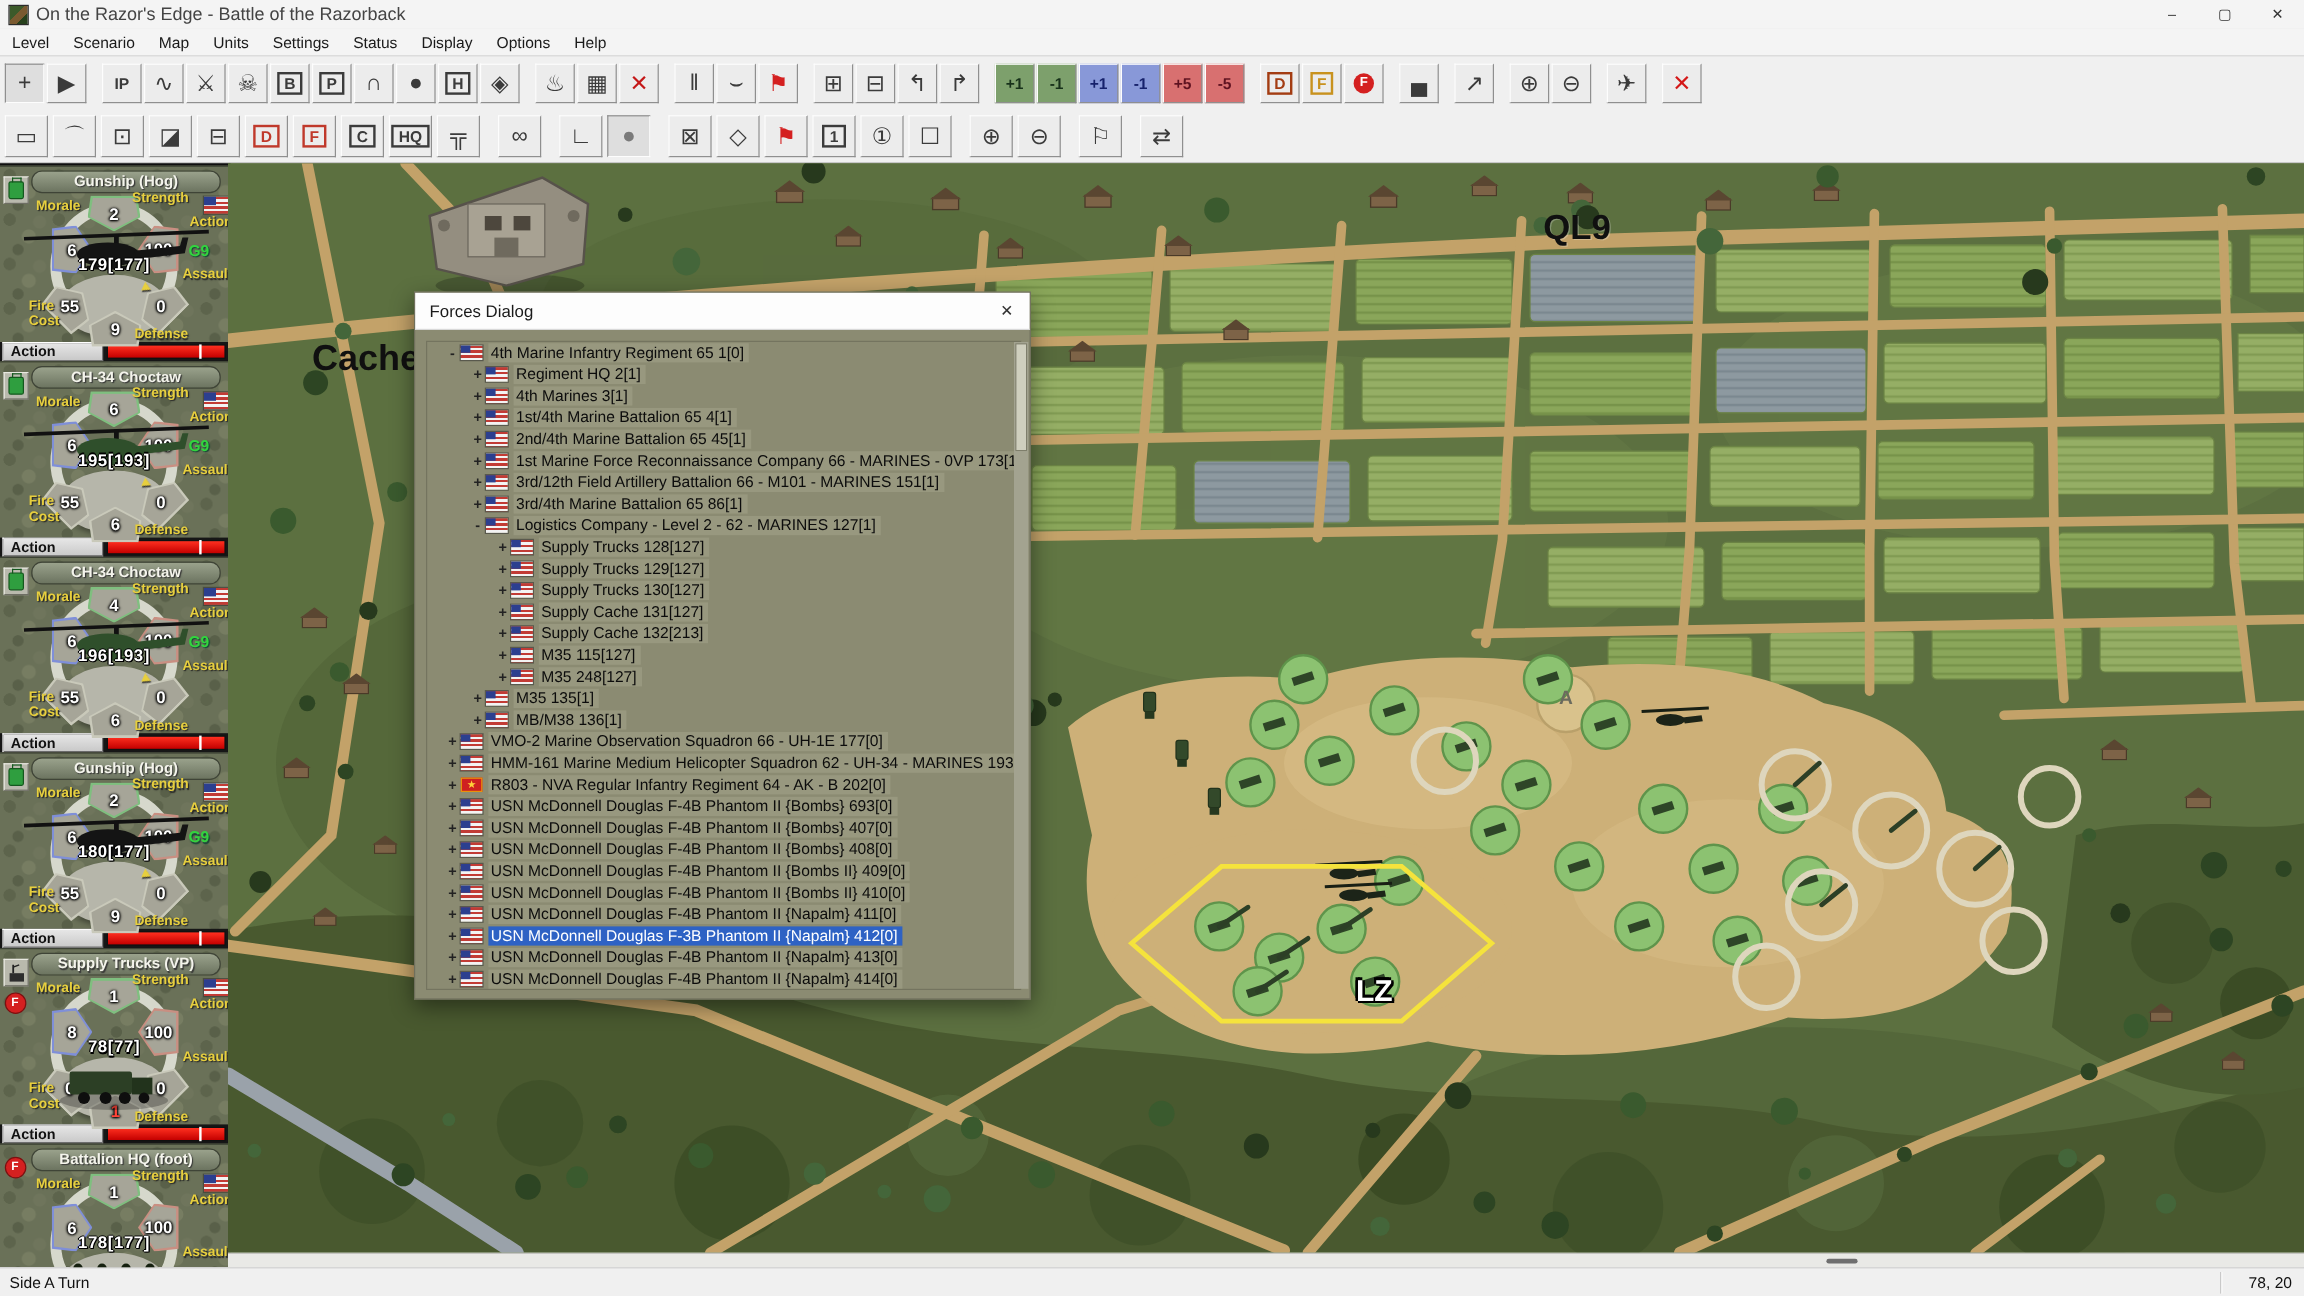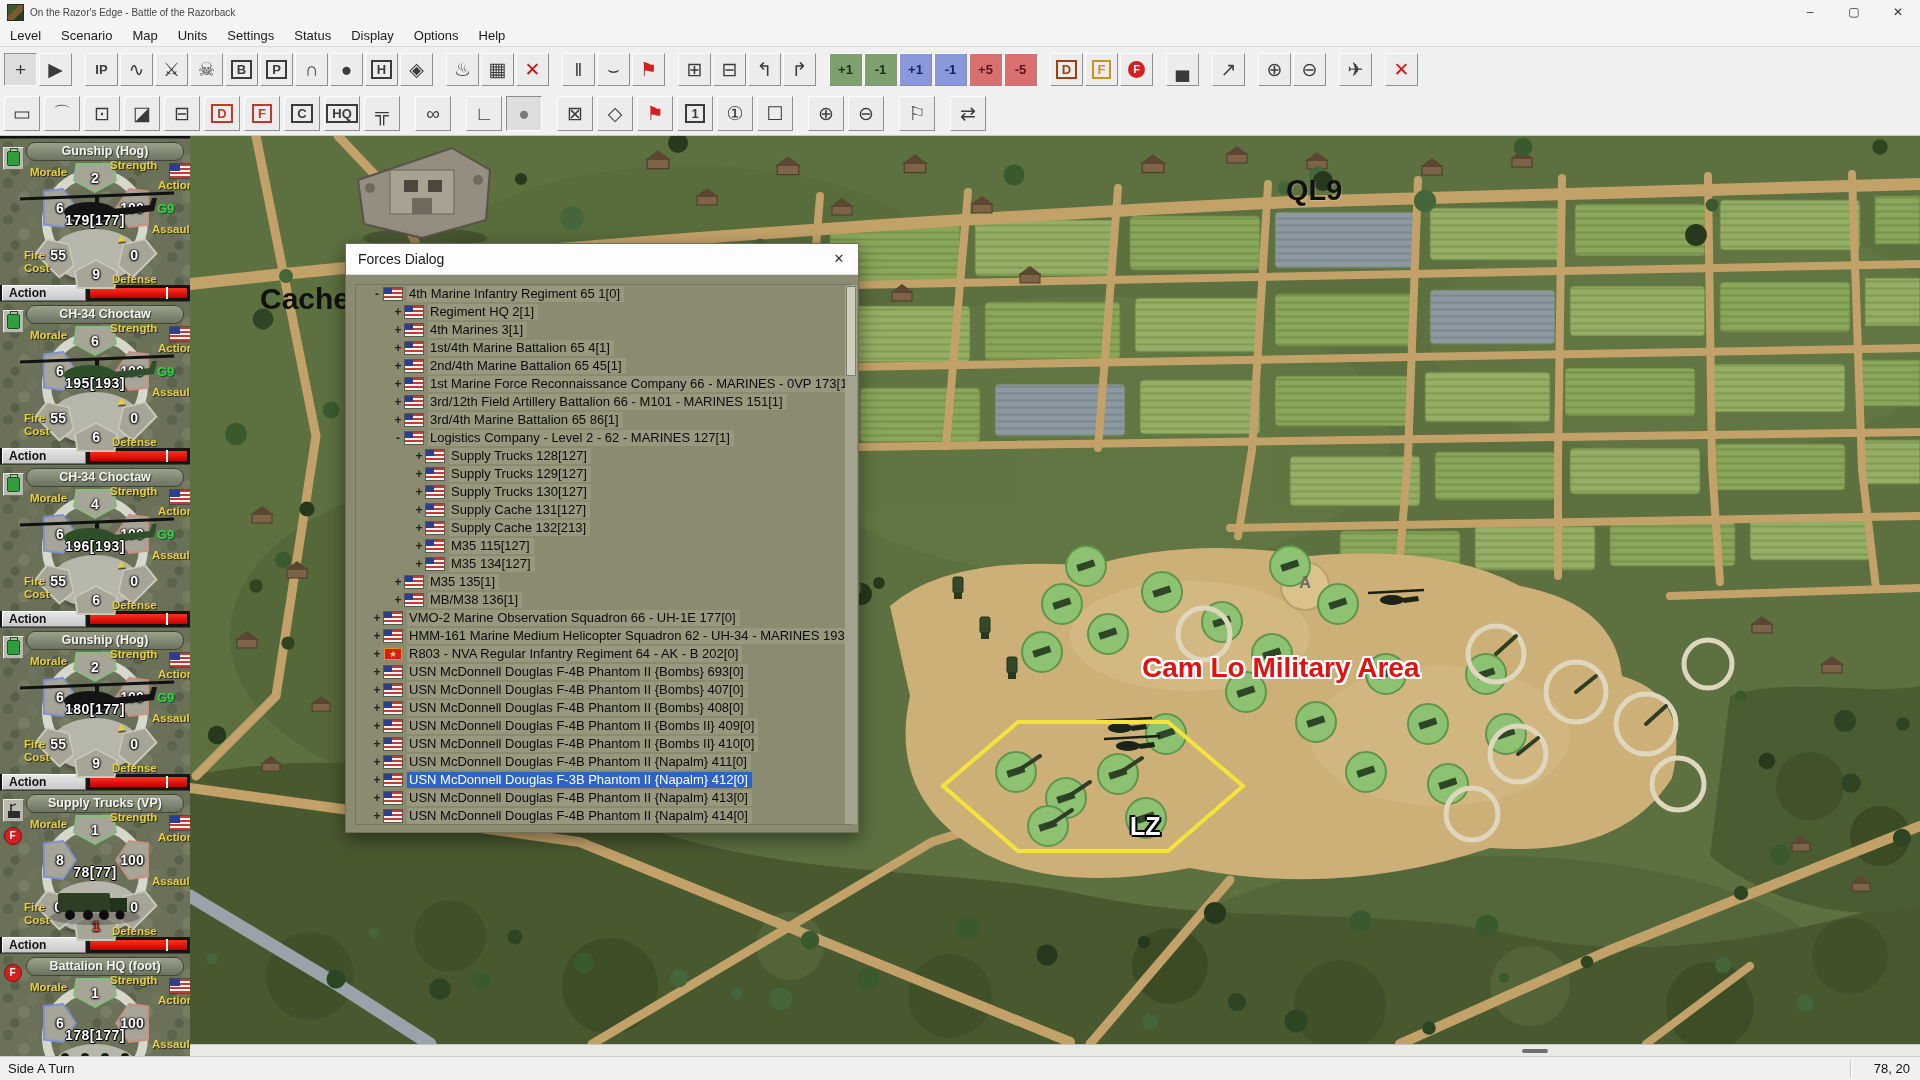--- a/index.html
+++ b/index.html
@@ -1,21 +1,21 @@
 <!DOCTYPE html>
 <html><head>
 <meta charset="utf-8">
 <style>
   html,body{margin:0;padding:0;}
   body{width:1920px;height:1080px;overflow:hidden;position:relative;background:#f0f0f0;
        font-family:"Liberation Sans",sans-serif;-webkit-font-smoothing:antialiased;}
   
   .titlebar{position:absolute;left:0;top:0;width:1920px;height:24px;background:#f4f4f4;border-bottom:1px solid #e2e2e2;display:flex;align-items:center;}
   .appicon{width:15px;height:15px;margin:0 6px 0 7px;background:linear-gradient(135deg,#3c5a2a 0 40%,#7a5a30 40% 70%,#27401c 70%);border:1px solid #2a2a2a;}
-  .apptitle{font-size:10px;color:#444;}
+  .apptitle{font-size:15px;color:#444;}
   .wctrls{margin-left:auto;display:flex;height:24px;}
   .wctrl{width:44px;height:24px;display:flex;align-items:center;justify-content:center;font-size:12px;color:#333;}
   .menubar{position:absolute;left:0;top:24px;width:1920px;height:22px;background:#f4f4f4;display:flex;align-items:center;border-bottom:1px solid #e6e6e6;}
   .mitem{font-size:13px;color:#1a1a1a;padding:2px 10px;}
   
   .tb{position:absolute;left:0;width:1920px;display:flex;align-items:center;background:#f0f0f0;padding-left:4px;box-sizing:border-box;}
   .tb1{top:46px;height:46px;border-top:1px solid #d8d8d8;}
   .tb2{top:92px;height:44px;border-bottom:1px solid #c7c7c7;}
   .tbtn{width:33px;height:33px;margin-right:2px;background:#ececec;border:1px solid;border-color:#fdfdfd #8f8f8f #8f8f8f #fdfdfd;
         display:flex;align-items:center;justify-content:center;font-size:19px;color:#3b3b3b;box-sizing:border-box;flex:none;}
@@ -1000,21 +1000,20 @@
         <circle cx="627" cy="497" r="10.2" fill="#2d4523"></circle>
         <circle cx="629" cy="403" r="6.5" fill="#3a5a2e"></circle>
         <circle cx="671" cy="458" r="11.0" fill="#27391d"></circle>
         <circle cx="689" cy="447" r="5.9" fill="#27391d"></circle>
         <circle cx="661" cy="452" r="10.4" fill="#44663a"></circle>
       </g>
   </svg>
 
   <div class="maplabel lbl-route">QL9</div>
   <div class="maplabel lbl-village">Cache</div>
-  <div class="maplabel lbl-area">Cam Lo Military Area</div>
   <div class="maplabel lbl-lz">LZ</div>
   <div class="maplabel lbl-a">A</div>
 </div>
 
 <div class="hscroll">
   <div class="hthumb"></div>
 </div>
 
 <div class="statusbar">
   <div class="st-left">Side A Turn</div>
@@ -1099,21 +1098,21 @@
         <span class="tband">Supply Cache  132[213]</span>
       </div>
       <div class="trow" style="padding-left: 56px;">
         <span class="texp">+</span>
         <span class="fl flag-us"></span>
         <span class="tband">M35 115[127]</span>
       </div>
       <div class="trow" style="padding-left: 56px;">
         <span class="texp">+</span>
         <span class="fl flag-us"></span>
-        <span class="tband">M35 134[127]</span>
+        <span class="tband">M35 248[127]</span>
       </div>
       <div class="trow" style="padding-left: 35px;">
         <span class="texp">+</span>
         <span class="fl flag-us"></span>
         <span class="tband">M35 135[1]</span>
       </div>
       <div class="trow" style="padding-left: 35px;">
         <span class="texp">+</span>
         <span class="fl flag-us"></span>
         <span class="tband">MB/M38 136[1]</span>

